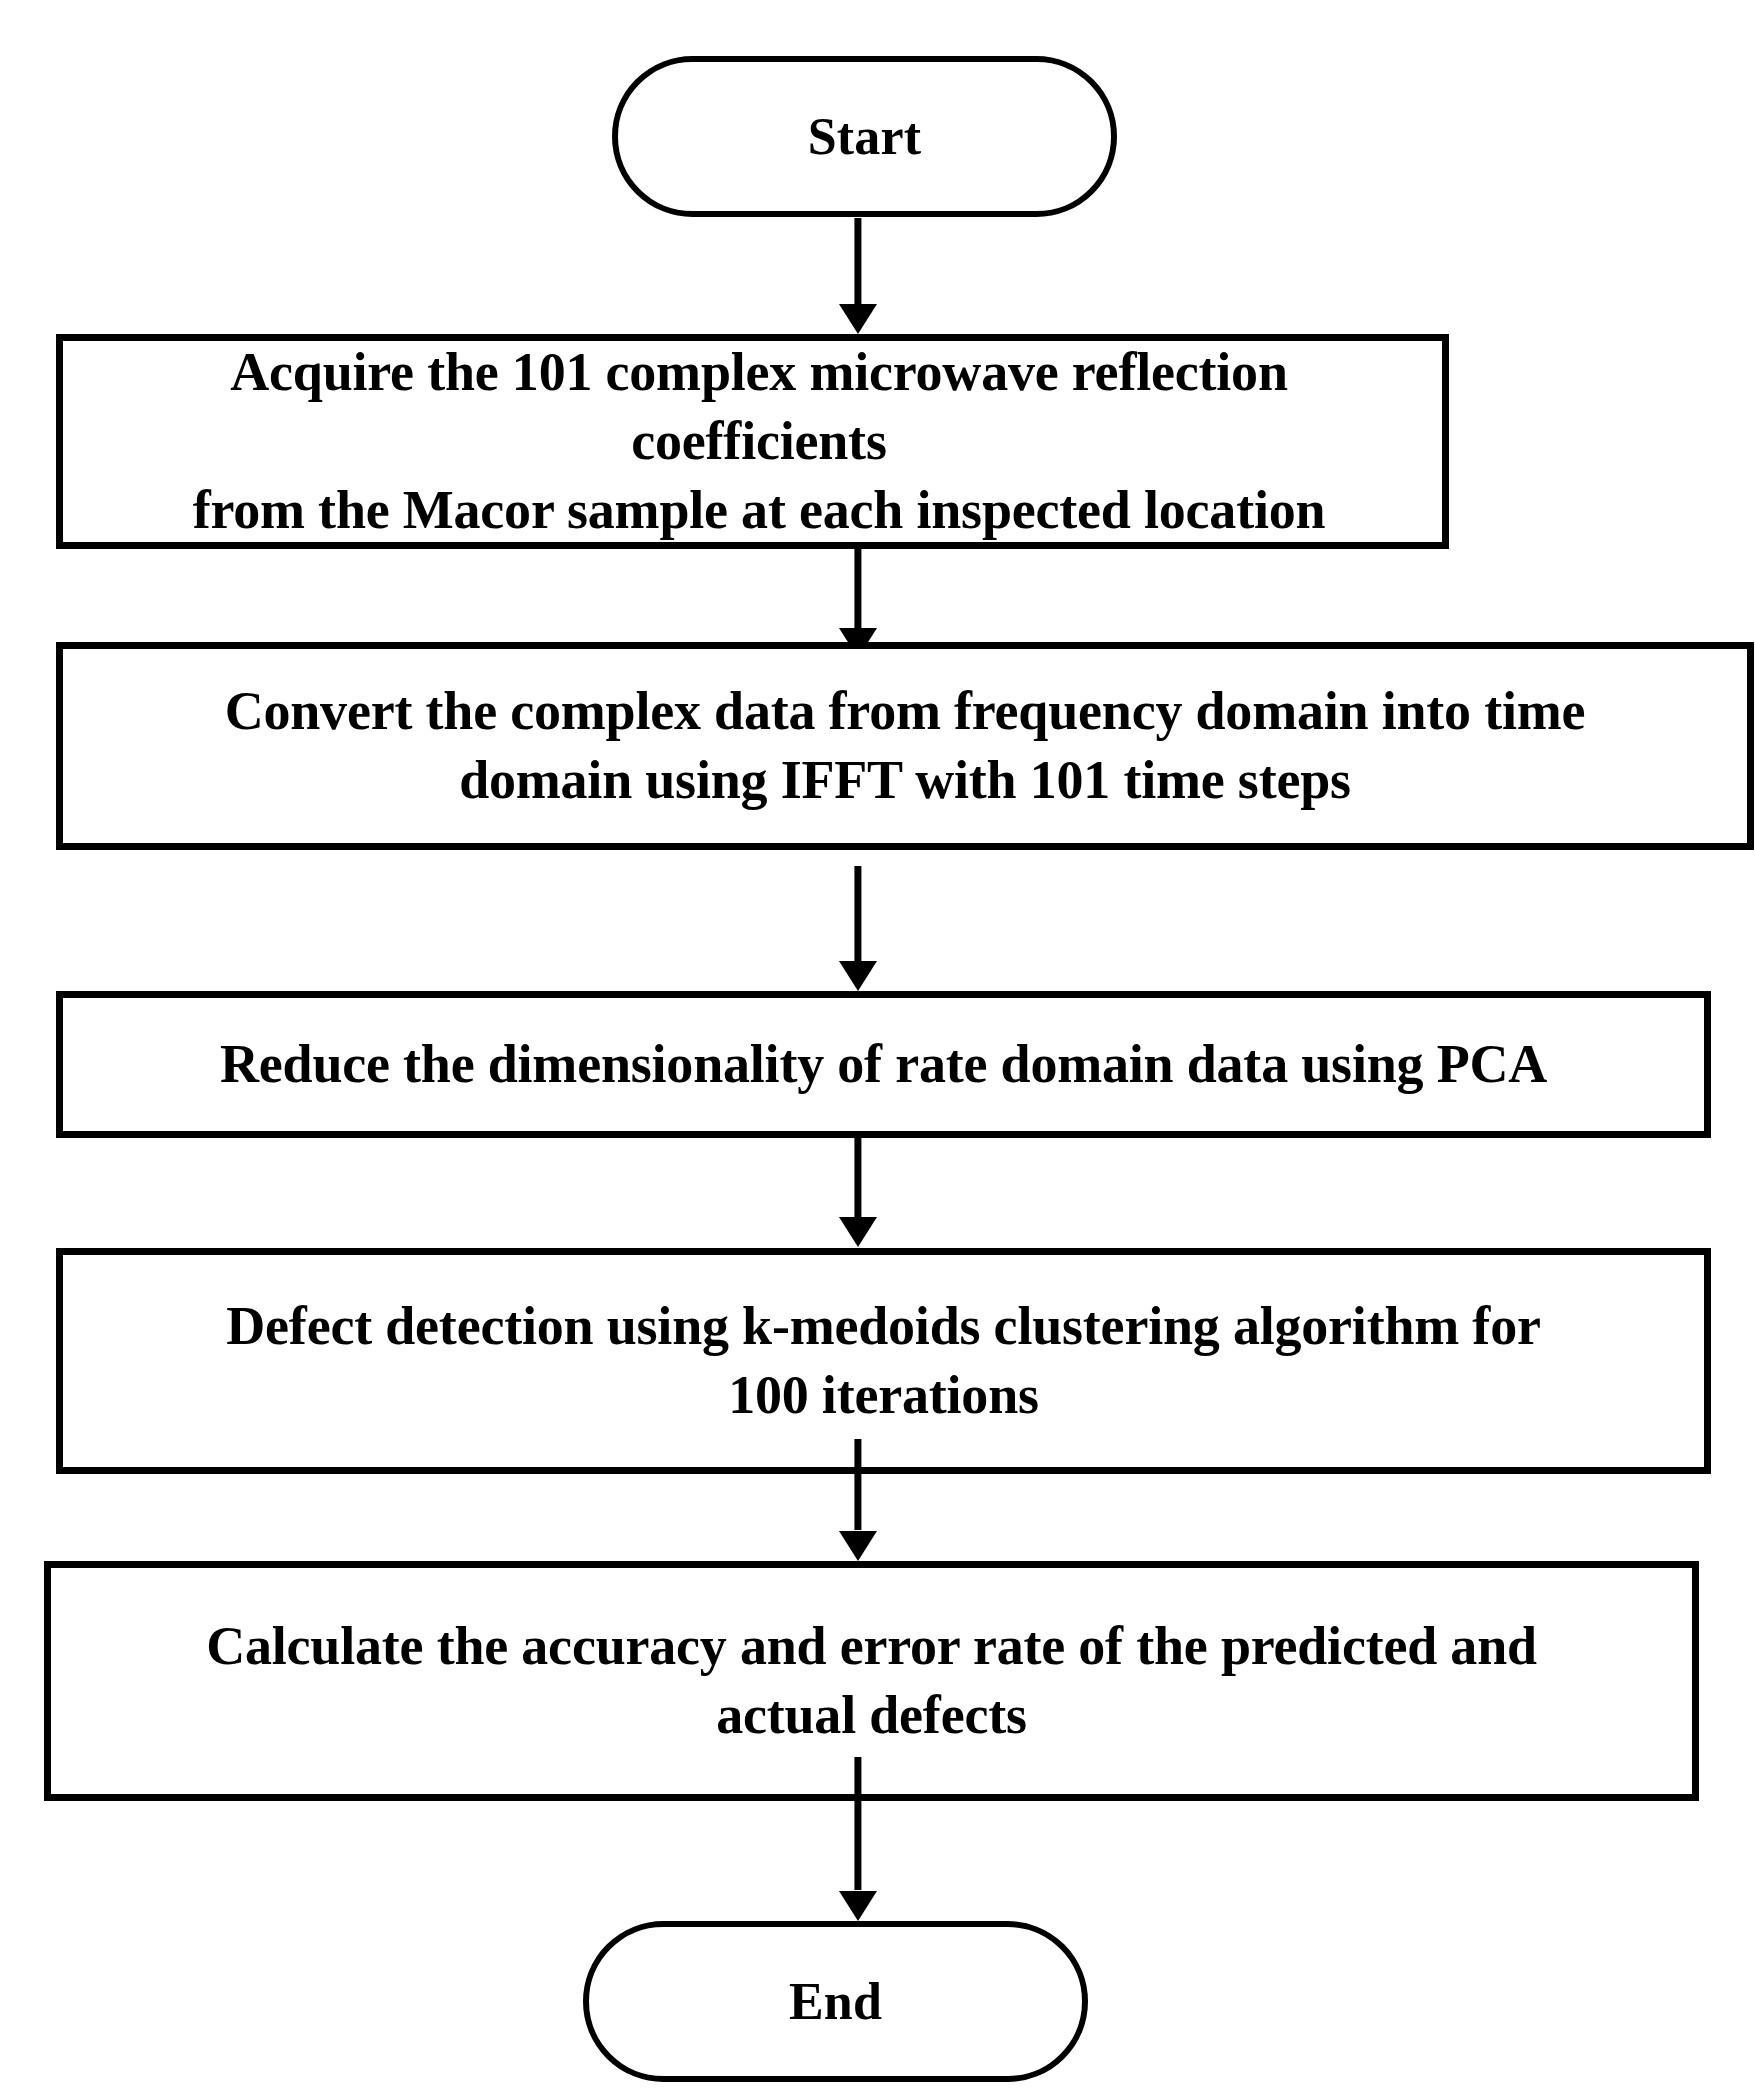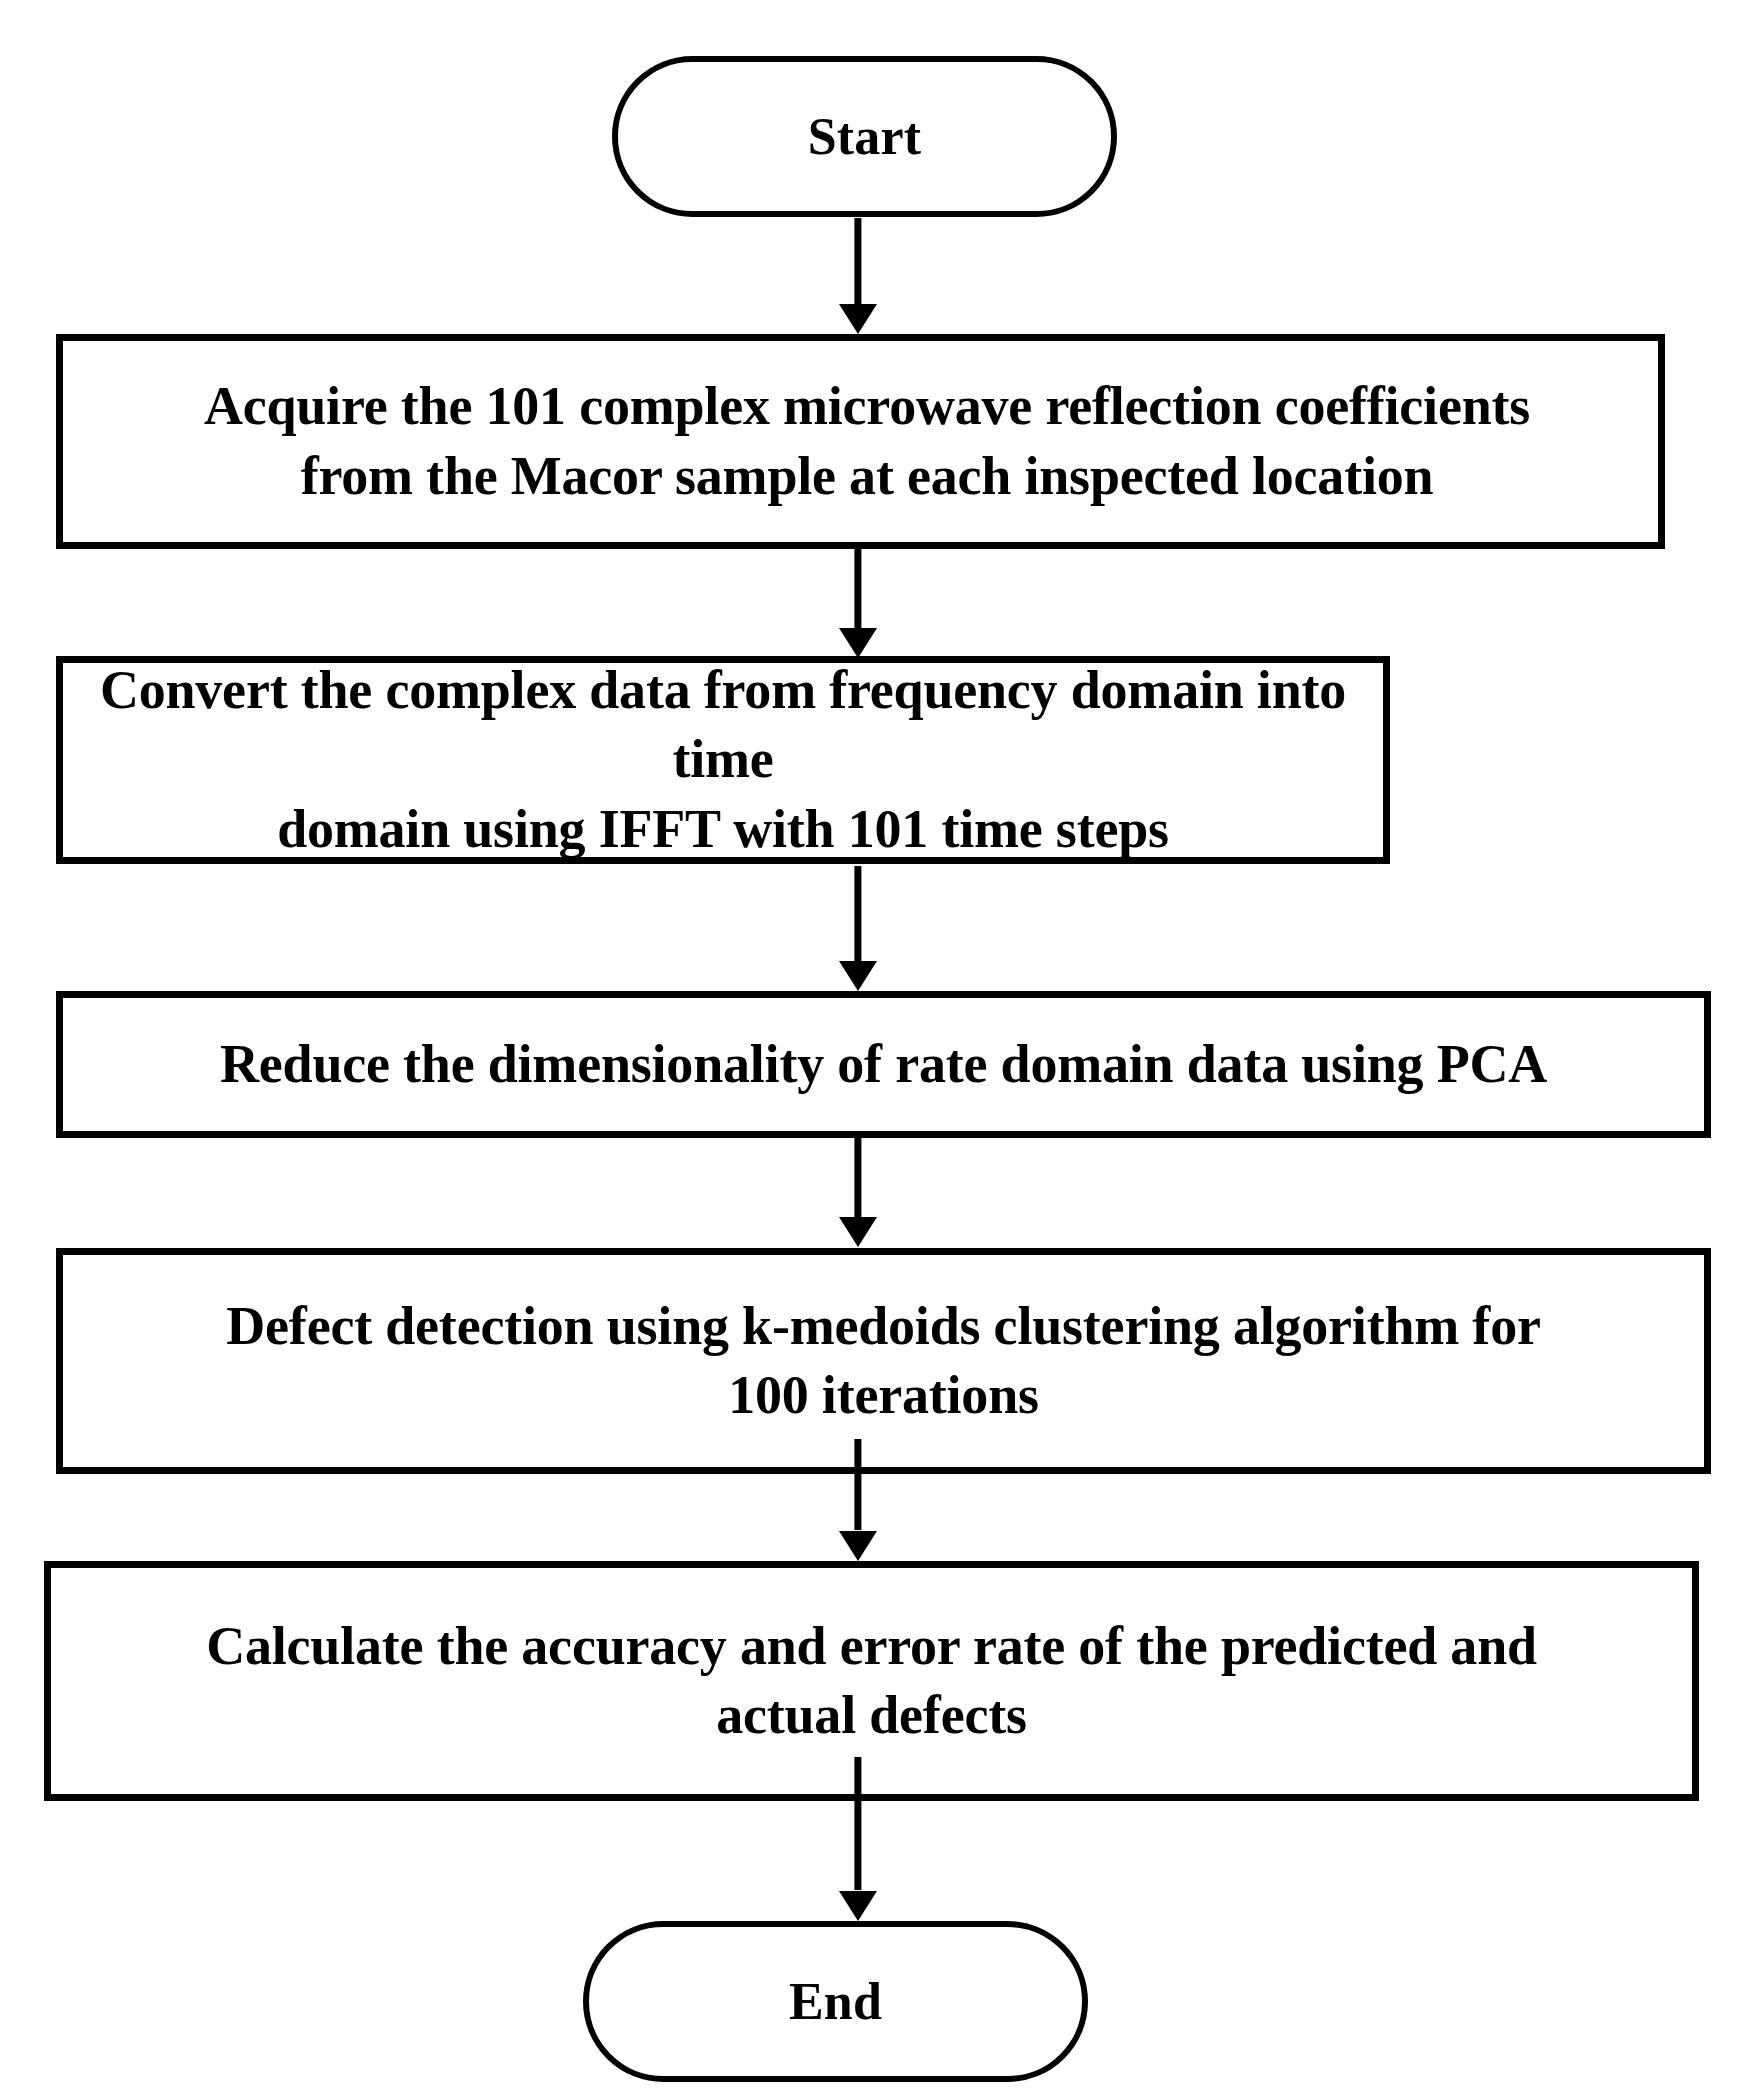--- a/index.html
+++ b/index.html
@@ -90,31 +90,31 @@
 
   <div class="terminator" style="left:612px; top:56px; width:505px; height:161px;">
     <span class="node-label">Start</span>
   </div>
 
   <div class="connector" style="left:840px; top:218px; width:36px; height:116px;">
     <div class="shaft" style="height:86px;"></div>
     <div class="head"></div>
   </div>
 
-  <div class="process" style="left:56px; top:334px; width:1609px; height:215px;padding-left:36px;">
+  <div class="process" style="left:56px; top:334px; width:1393px; height:215px;padding-left:36px;">
     <span class="node-label">Acquire the 101 complex microwave reflection coefficients
 from the Macor sample at each inspected location</span>
   </div>
 
   <div class="connector" style="left:840px; top:549px; width:36px; height:109px;">
     <div class="shaft" style="height:79px;"></div>
     <div class="head"></div>
   </div>
 
-  <div class="process" style="left:56px; top:656px; width:1334px; height:208px;">
+  <div class="process" style="left:56px; top:642px; width:1698px; height:208px;">
     <span class="node-label">Convert the complex data from frequency domain into time
 domain using IFFT with 101 time steps</span>
   </div>
 
   <div class="connector" style="left:840px; top:866px; width:36px; height:125px;">
     <div class="shaft" style="height:95px;"></div>
     <div class="head"></div>
   </div>
 
   <div class="process" style="left:56px; top:991px; width:1655px; height:147px;">

